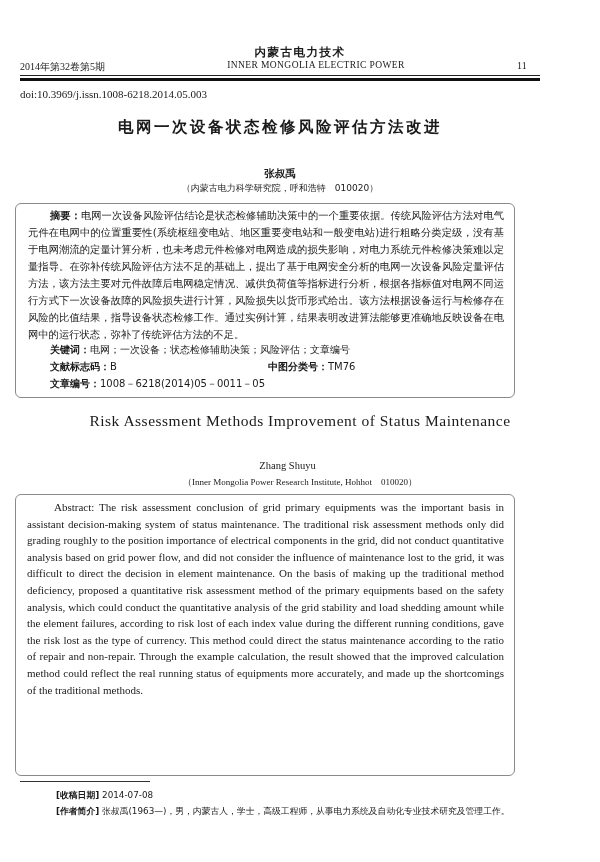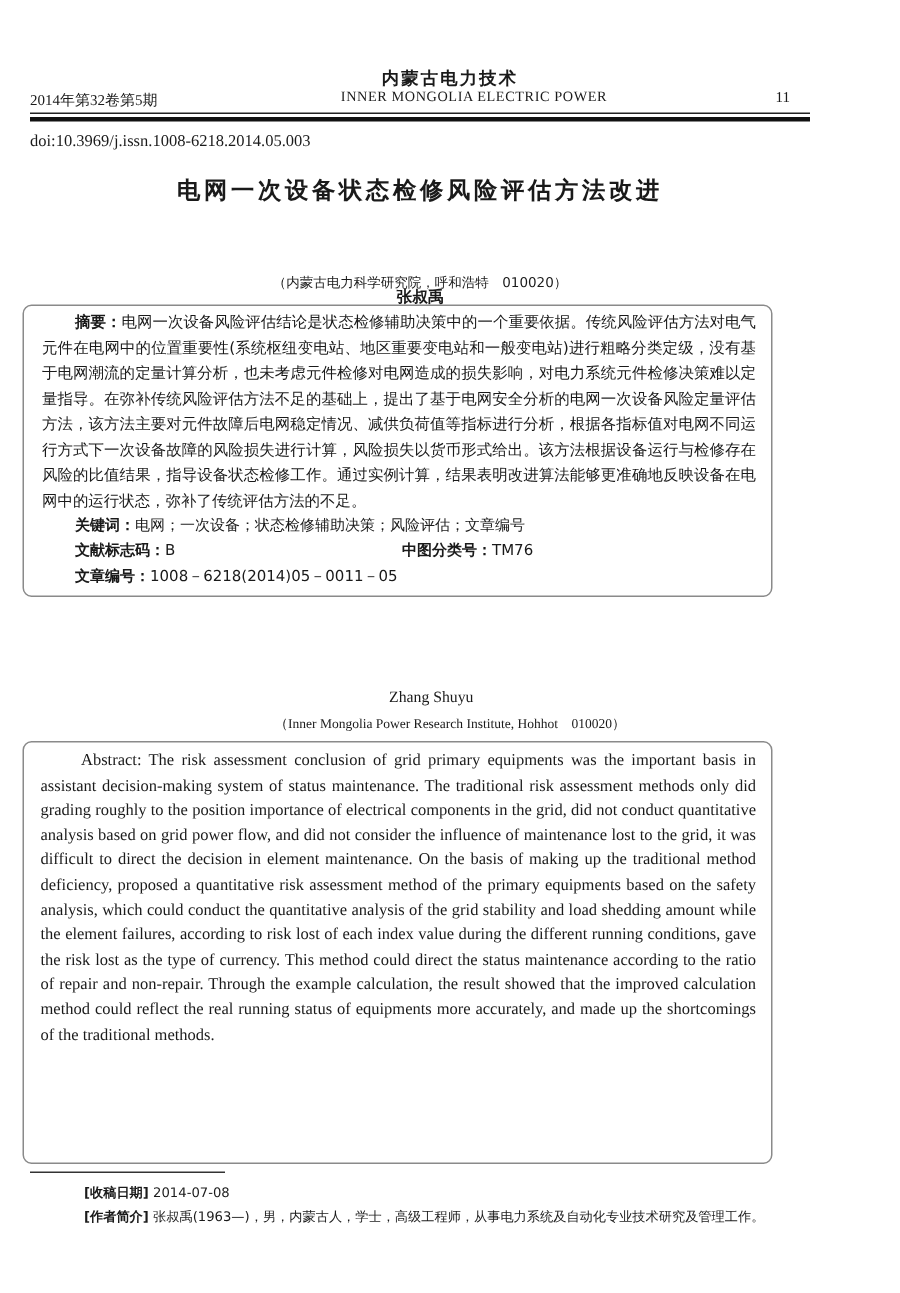--- a/index.html
+++ b/index.html
@@ -10,21 +10,21 @@
     }
     .abs { position: absolute; }
     .journal-cn { left: 0; width: 600px; top: 45px; text-align: center; font-family: "DejaVu Sans", sans-serif; font-weight: bold; font-size: 11.5px; letter-spacing: 1.5px; }
     .issue { left: 20px; top: 60px; font-size: 10px; }
     .journal-en { left: 0; width: 600px; top: 60px; text-align: center; font-size: 9.5px; letter-spacing: 0.4px; padding-left: 16px; }
     .pageno { left: 517px; top: 60px; font-size: 10px; }
     .rule-thin { left: 20px; width: 520px; top: 75px; height: 1px; background: #222; }
     .rule-thick { left: 20px; width: 520px; top: 78px; height: 3px; background: #111; }
     .doi { left: 20px; top: 88px; font-size: 11px; }
     .title-cn { left: 0; width: 560px; top: 117px; text-align: center; font-family: "DejaVu Sans", sans-serif; font-weight: bold; font-size: 15.5px; letter-spacing: 2.5px; }
-    .author-cn { left: 0; width: 560px; top: 167px; text-align: center; font-family: "DejaVu Sans", sans-serif; font-weight: bold; font-size: 10.5px; margin-top: 24px; }
+    .author-cn { left: 0; width: 560px; top: 167px; text-align: center; font-family: "DejaVu Sans", sans-serif; font-weight: bold; font-size: 10.5px; }
     .affil-cn { left: 0; width: 560px; top: 182px; text-align: center; font-family: "DejaVu Sans", sans-serif; font-size: 9px; }
     .box { border: 1px solid #8a8a8a; border-radius: 6px; }
     .box1 { left: 15px; top: 203px; width: 498px; height: 193px; }
     .box2 { left: 15px; top: 494px; width: 498px; height: 280px; }
     .cn-abs { left: 28px; top: 207px; width: 476px; font-family: "DejaVu Sans", sans-serif; font-size: 10.3px; line-height: 17px; text-align: justify; }
     .cn-abs .lbl, .cn-meta .lbl { font-weight: bold; }
     .cn-abs .indent { display: inline-block; width: 22px; }
     .cn-meta { left: 50px; font-family: "DejaVu Sans", sans-serif; font-size: 10px; }
     .kw-cn { top: 343px; }
     .doc-code { top: 360px; }
@@ -70,20 +70,21 @@
   <span class="lbl">文献标志码：</span><span>B</span>
 </div>
 <div class="abs cn-meta class-no">
   <span class="lbl">中图分类号：</span><span>TM76</span>
 </div>
 <div class="abs cn-meta art-no">
   <span class="lbl">文章编号：</span><span>1008－6218(2014)05－0011－05</span>
 </div>
 
 <div class="abs title-en">
+  <div>Risk Assessment Methods Improvement of Status Maintenance</div>
 </div>
 <div class="abs author-en">Zhang Shuyu</div>
 <div class="abs affil-en">（Inner Mongolia Power Research Institute, Hohhot　010020）</div>
 
 <div class="abs box box2"></div>
 <div class="abs en-abs">
   <p><span class="indent"></span><span class="lbl">Abstract:</span> <span>The risk assessment conclusion of grid primary equipments was the important basis in assistant decision-making system of status maintenance. The traditional risk assessment methods only did grading roughly to the position importance of electrical components in the grid, did not conduct quantitative analysis based on grid power flow, and did not consider the influence of maintenance lost to the grid, it was difficult to direct the decision in element maintenance. On the basis of making up the traditional method deficiency, proposed a quantitative risk assessment method of the primary equipments based on the safety analysis, which could conduct the quantitative analysis of the grid stability and load shedding amount while the element failures, according to risk lost of each index value during the different running conditions, gave the risk lost as the type of currency. This method could direct the status maintenance according to the ratio of repair and non-repair. Through the example calculation, the result showed that the improved calculation method could reflect the real running status of equipments more accurately, and made up the shortcomings of the traditional methods.</span></p>
 </div>
 
 <div class="abs fn-rule"></div>

